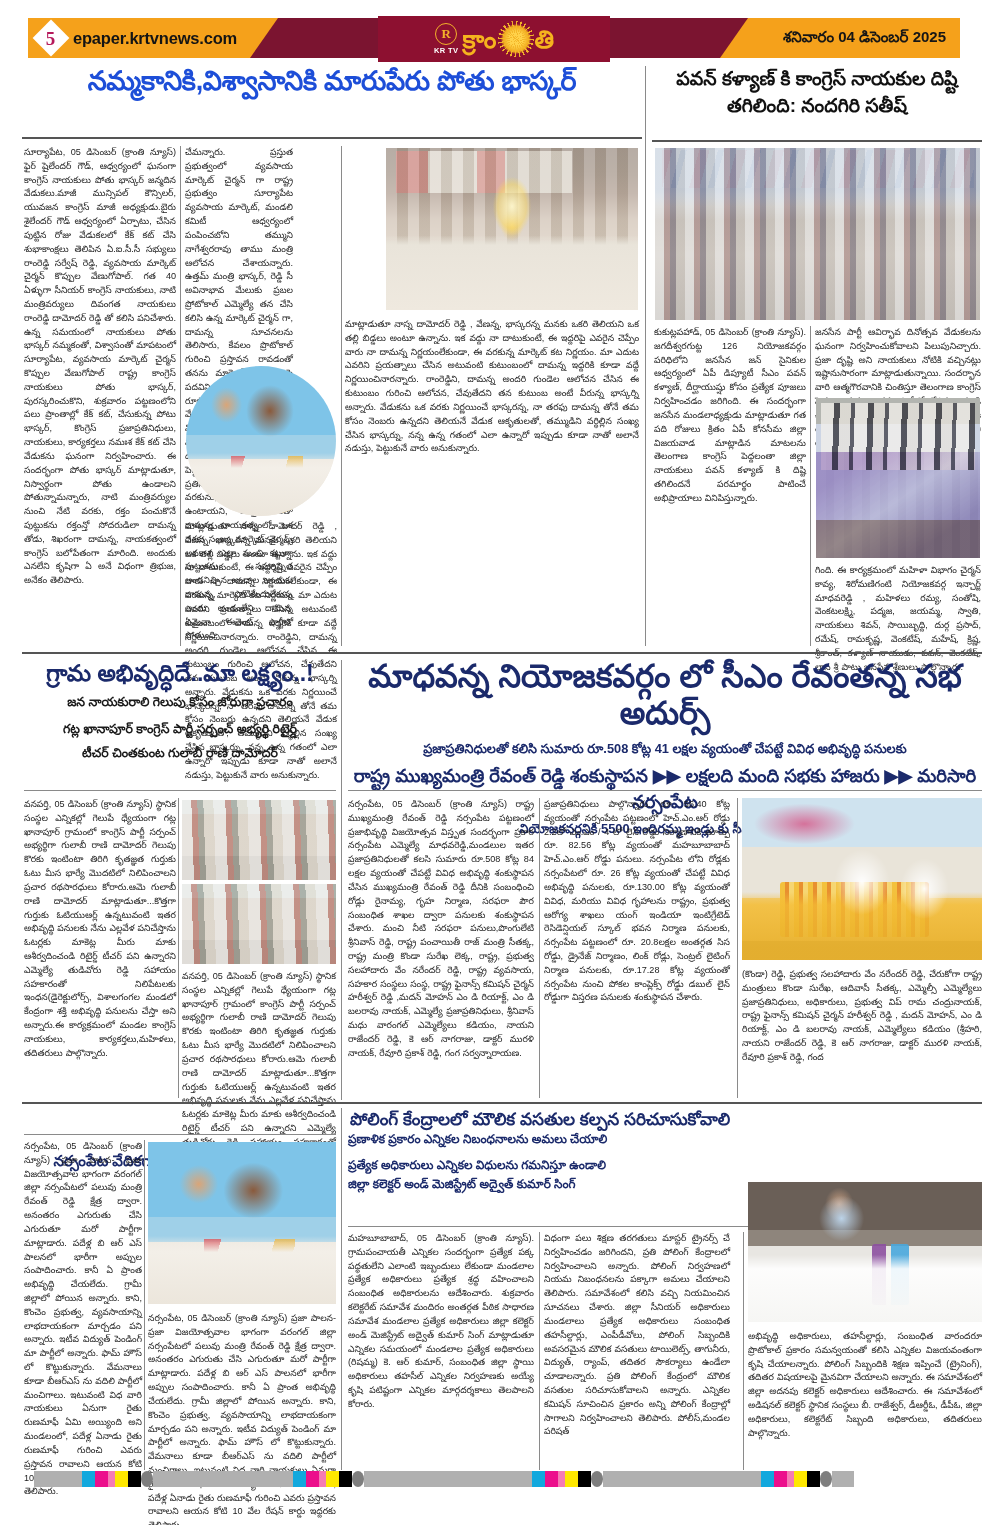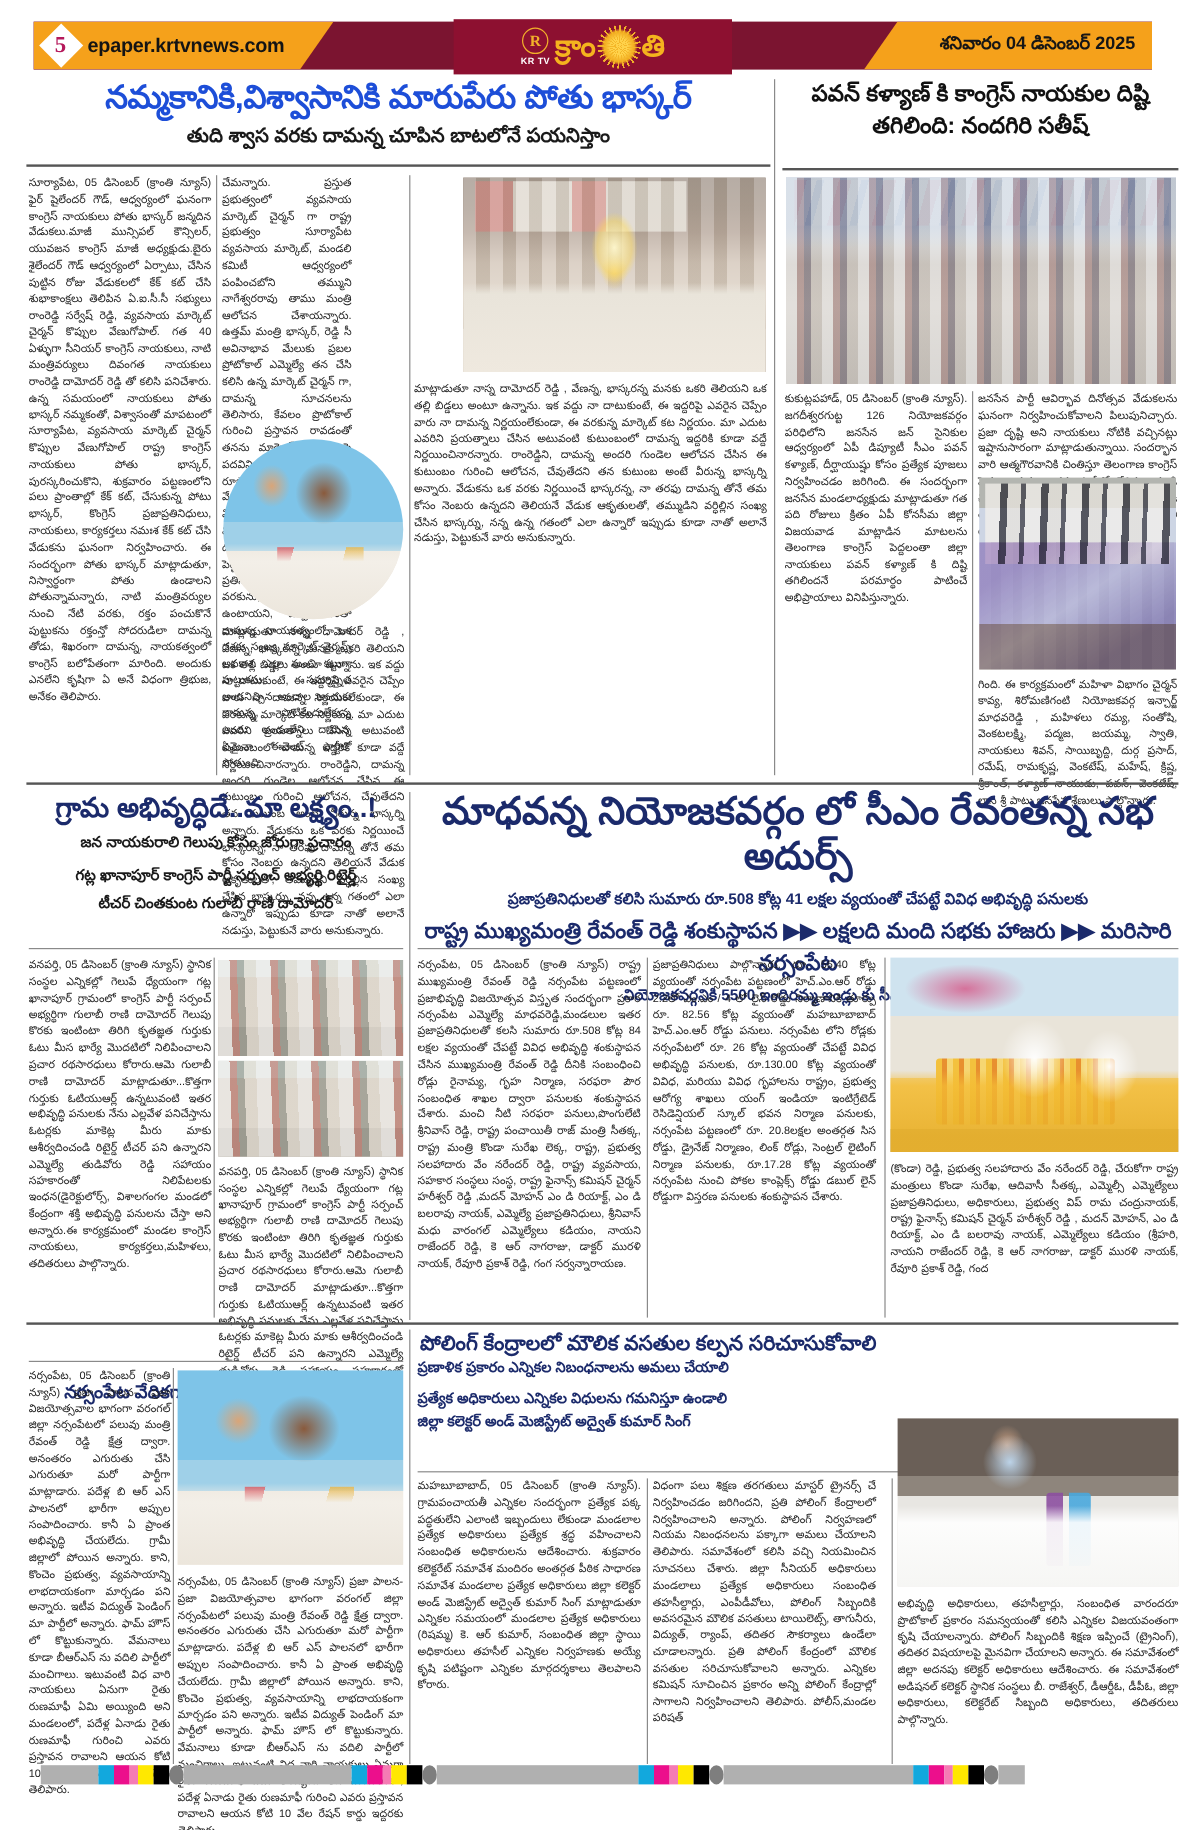--- a/index.html
+++ b/index.html
@@ -332,21 +332,20 @@
       <div class="logo-tel">తి</div>
     </div>
 
     <div class="mh-right">
       <div class="mh-date">శనివారం  04 డిసెంబర్ 2025</div>
     </div>
   </div>
 
   <div style="position:absolute; left:22px; top:66px; width:620px;">
     <div class="hl-pink" style="font-size:27px;">నమ్మకానికి,విశ్వాసానికి మారుపేరు పోతు భాస్కర్</div>
-    <div class="sub-black" style="margin-top:6px; font-size:16.5px;">తుది శ్వాస వరకు దామన్న చూపిన బాటలోనే పయనిస్తాం</div>
   </div>
 
   <div class="rule-h2" style="left:22px; top:137px; width:620px;"></div>
 
   <div style="position:absolute; left:24px; top:146px; width:152px; height:500px;" class="body-col">సూర్యాపేట, 05 డిసెంబర్ (క్రాంతి న్యూస్) ఫైర్ షైలేందర్ గౌడ్, ఆధ్వర్యంలో ఘనంగా కాంగ్రెస్ నాయకులు పోతు భాస్కర్ జన్మదిన వేడుకలు.మాజీ మున్సిపల్ కౌన్సిలర్, యువజన కాంగ్రెస్ మాజీ అధ్యక్షుడు.బైరు శైలేందర్ గౌడ్ ఆధ్వర్యంలో ఏర్పాటు, చేసిన పుట్టిన రోజు వేడుకలలో కేక్ కట్ చేసి శుభాకాంక్షలు తెలిపిన ఏ.ఐ.సీ.సీ సభ్యులు రాంరెడ్డి సర్వేష్ రెడ్డి, వ్యవసాయ మార్కెట్ చైర్మన్ కొప్పుల వేణుగోపాల్. గత 40 ఏళ్ళుగా సీనియర్ కాంగ్రెస్ నాయకులు, నాటి మంత్రివర్యులు దివంగత నాయకులు రాంరెడ్డి దామోదర్ రెడ్డి తో కలిసి పనిచేశారు. ఉన్న సమయంలో నాయకులు పోతు భాస్కర్ నమ్మకంతో, విశ్వాసంతో మాపటంలో సూర్యాపేట, వ్యవసాయ మార్కెట్ చైర్మన్ కొప్పుల వేణుగోపాల్ రాష్ట్ర కాంగ్రెస్ నాయకులు పోతు భాస్కర్, పురస్కరించుకొని, శుక్రవారం పట్టణంలోని పలు ప్రాంతాల్లో కేక్ కట్, చేసుకున్న పోటు భాస్కర్, కొంగ్రెస్ ప్రజాప్రతినిధులు, నాయకులు, కార్యకర్తలు నమఃశ కేక్ కట్ చేసి వేడుకను ఘనంగా నిర్వహించారు. ఈ సందర్భంగా పోతు భాస్కర్ మాట్లాడుతూ, నిస్వార్థంగా పోతు ఉండాలని పోతున్నామన్నారు, నాటి మంత్రివర్యుల నుంచి నేటి వరకు, రక్తం పంచుకొనే పుట్టుకను రక్తంన్తో సోదరుడిలా దామన్న తోడు, శిఖరంగా దామన్న, నాయకత్వంలో కాంగ్రెస్ బలోపేతంగా మారింది. అందుకు ఎనలేని కృషిగా ఏ అనే విధంగా త్రిభుజ, అనేకం తెలిపారు.</div>
 
   <div style="position:absolute; left:185px; top:146px; width:108px; height:200px;" class="body-col">చేమన్నారు. ప్రస్తుత ప్రభుత్వంలో వ్యవసాయ మార్కెట్ చైర్మన్ గా రాష్ట్ర ప్రభుత్వం సూర్యాపేట వ్యవసాయ మార్కెట్, మండలి కమిటీ ఆధ్వర్యంలో పంపించబోని తమ్ముని నాగేశ్వరరావు తాము మంత్రి ఆలోచన చేశాయన్నారు. ఉత్తమ్ మంత్రి భాస్కర్, రెడ్డి సీ అవినాభావ మేలుకు ప్రబల ప్రోటోకాల్ ఎమ్మెల్యే తన చేసి కలిసి ఉన్న మార్కెట్ చైర్మన్ గా, దామన్న సూచనలను తెలిసారు, కేవలం ప్రొటోకాల్ గురించి ప్రస్తావన రావడంతో తనను మార్కెట్ వైద్య , పై పదవిని నిర్ణయించనారు. తన రూపొందించు కొవాలేని వేడుకలేందుకు కొండడు మిత్రులు తయారైన వారికి వర్ధిల్లిందు. కొండడు దుర్మార్గుల,పోతు భాస్కర్, పైన పెట్టులకు కాంగ్రెస్ ప్రజా ప్రతినిధులు, నాయకుల, నాకు వరకును, నాటి తమ ఉంటాయని, చెప్పి,మేమంతా దామన్న నాయకత్వంలో, ఒక దశకు సంఖ్య మార్కెట్ చైర్మన్స్ అవకాశ. ఎల్లా నుంచి కట్టుగా పుట్టుకను, సమ్మాన్నిత అండనిచ్చిన అందాల అందుకు దామన్న, పొటికేందులేకున్న అందు అండంలేని దామన్న ఏమైనా ఈవెంట్ పార్టీలో పోతుంది.</div>
 
   <div class="photo ph-cmportrait" style="left:186px; top:366px; width:150px; height:150px; border-radius:50%;">
     <div class="scarf"></div>

